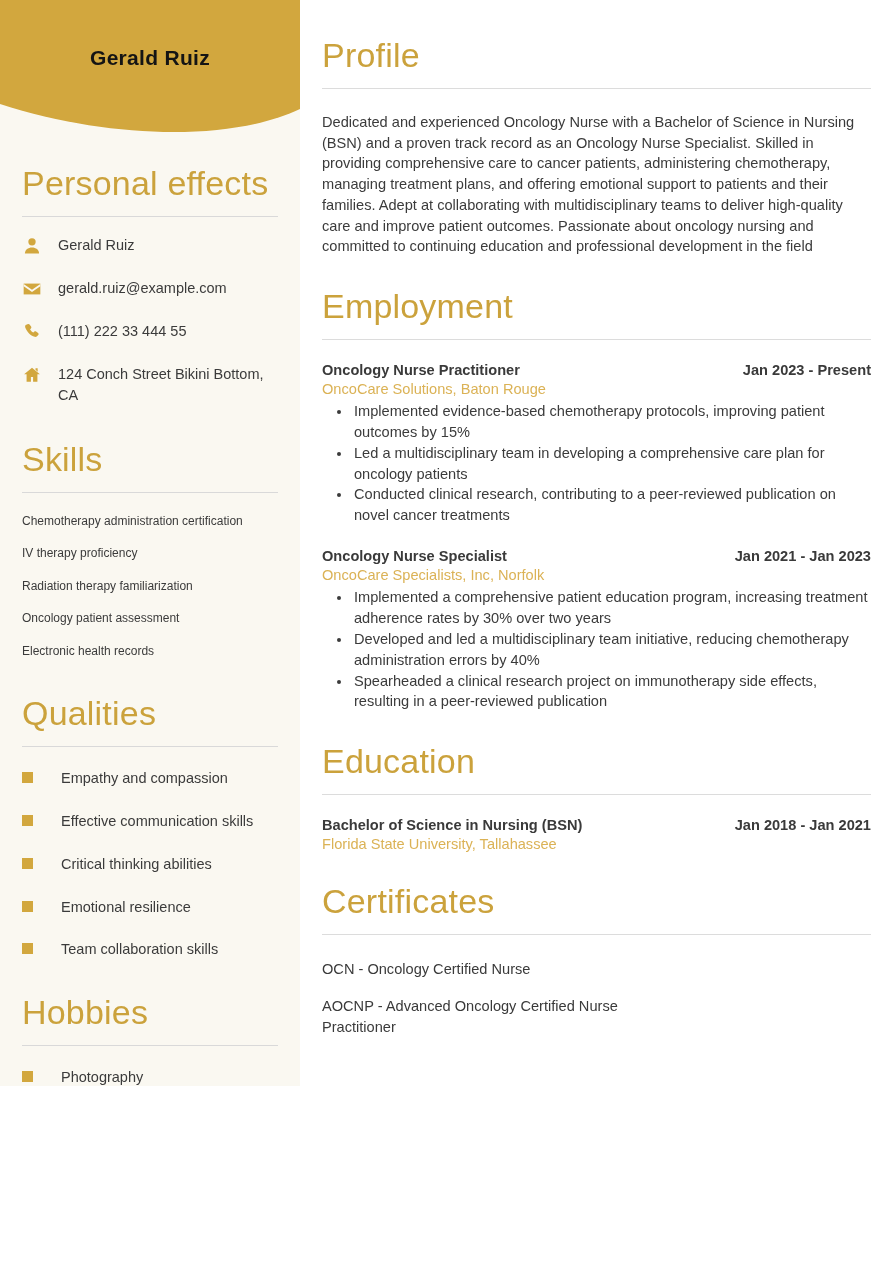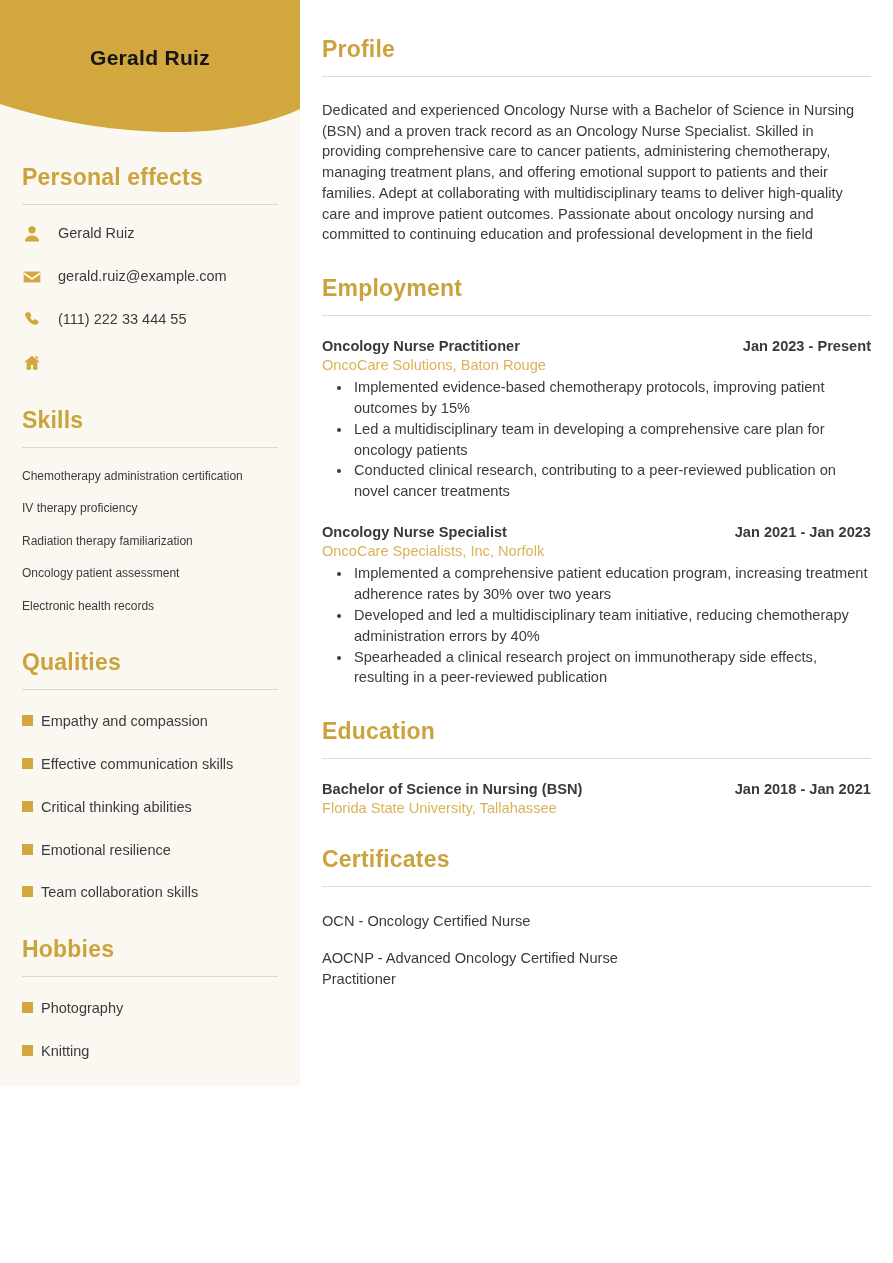--- a/index.html
+++ b/index.html
@@ -36,22 +36,22 @@
     text-align: center;
     font-size: 21px;
     font-weight: bold;
     color: #141414;
     letter-spacing: 0.3px;
   }
   .side-inner { padding: 0 22px; }
   .side-section { margin-top: 14px; }
   .side-section + .side-section { margin-top: 34px; }
   h2.section-title {
-    font-size: 23px;
-    font-weight: bold;
+    font-size: 34px;
+    font-weight: normal;
     color: #cba23c;
     letter-spacing: 0.2px;
   }
   .rule {
     border: 0;
     border-top: 1px solid #d9d9d9;
     margin-top: 13px;
   }
   .contact-list { margin-top: 18px; }
   .contact-row {
@@ -78,20 +78,21 @@
     color: #3b3b3b;
   }
   .square-list { margin-top: 22px; }
   .square-list .sq-item {
     display: flex;
     align-items: flex-start;
     margin-bottom: 24px;
     font-size: 14.5px;
     line-height: 1.3;
     color: #3b3b3b;
+    gap: 20px;
   }
   .sq-bullet {
     flex: 0 0 11px;
     width: 11px; height: 11px;
     background: #d2a73e;
     margin-right: 8px;
     margin-top: 3px;
   }
 
   
@@ -208,20 +209,21 @@
 
           <div class="contact-row">
             <span class="cicon">
               <svg viewBox="0 0 24 24" width="20" height="20">
                   <g fill="#d2a73e">
                     <path d="M12 3.2 2.5 11h3v9h5.2v-5.5h2.6V20h5.2v-9h3z"></path>
                     <path d="M16.2 4h2.6v4l-2.6-2.2z"></path>
                   </g>
                 </svg>
             </span>
+            <span class="ctext">124 Conch Street Bikini Bottom, CA</span>
           </div>
 
         </div>
       </section>
 
       <section class="side-section">
         <h2 class="section-title">Skills</h2>
         <hr class="rule">
         <div class="plain-list">
           <div class="pl-item">Chemotherapy administration certification</div>

